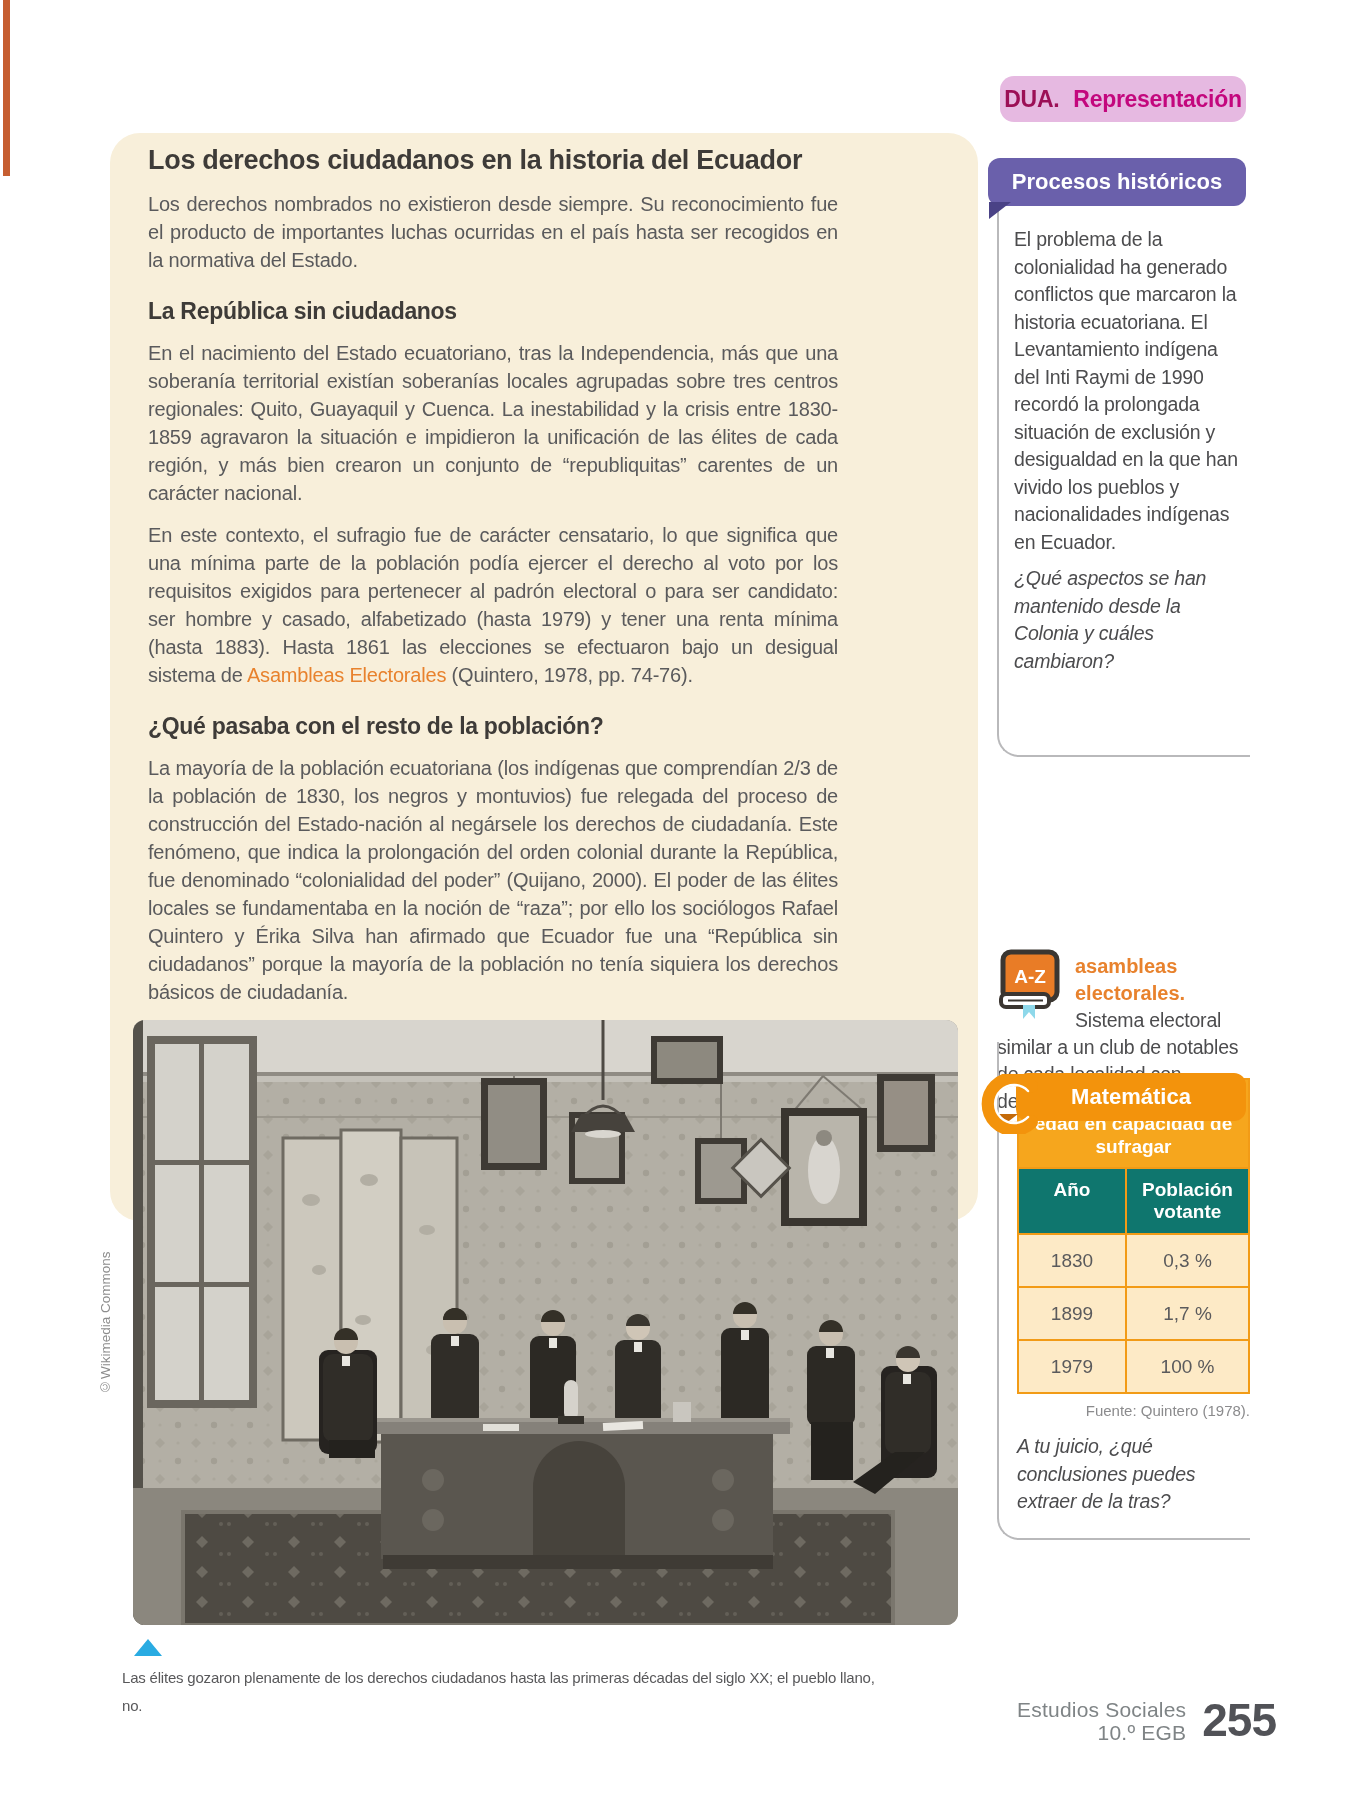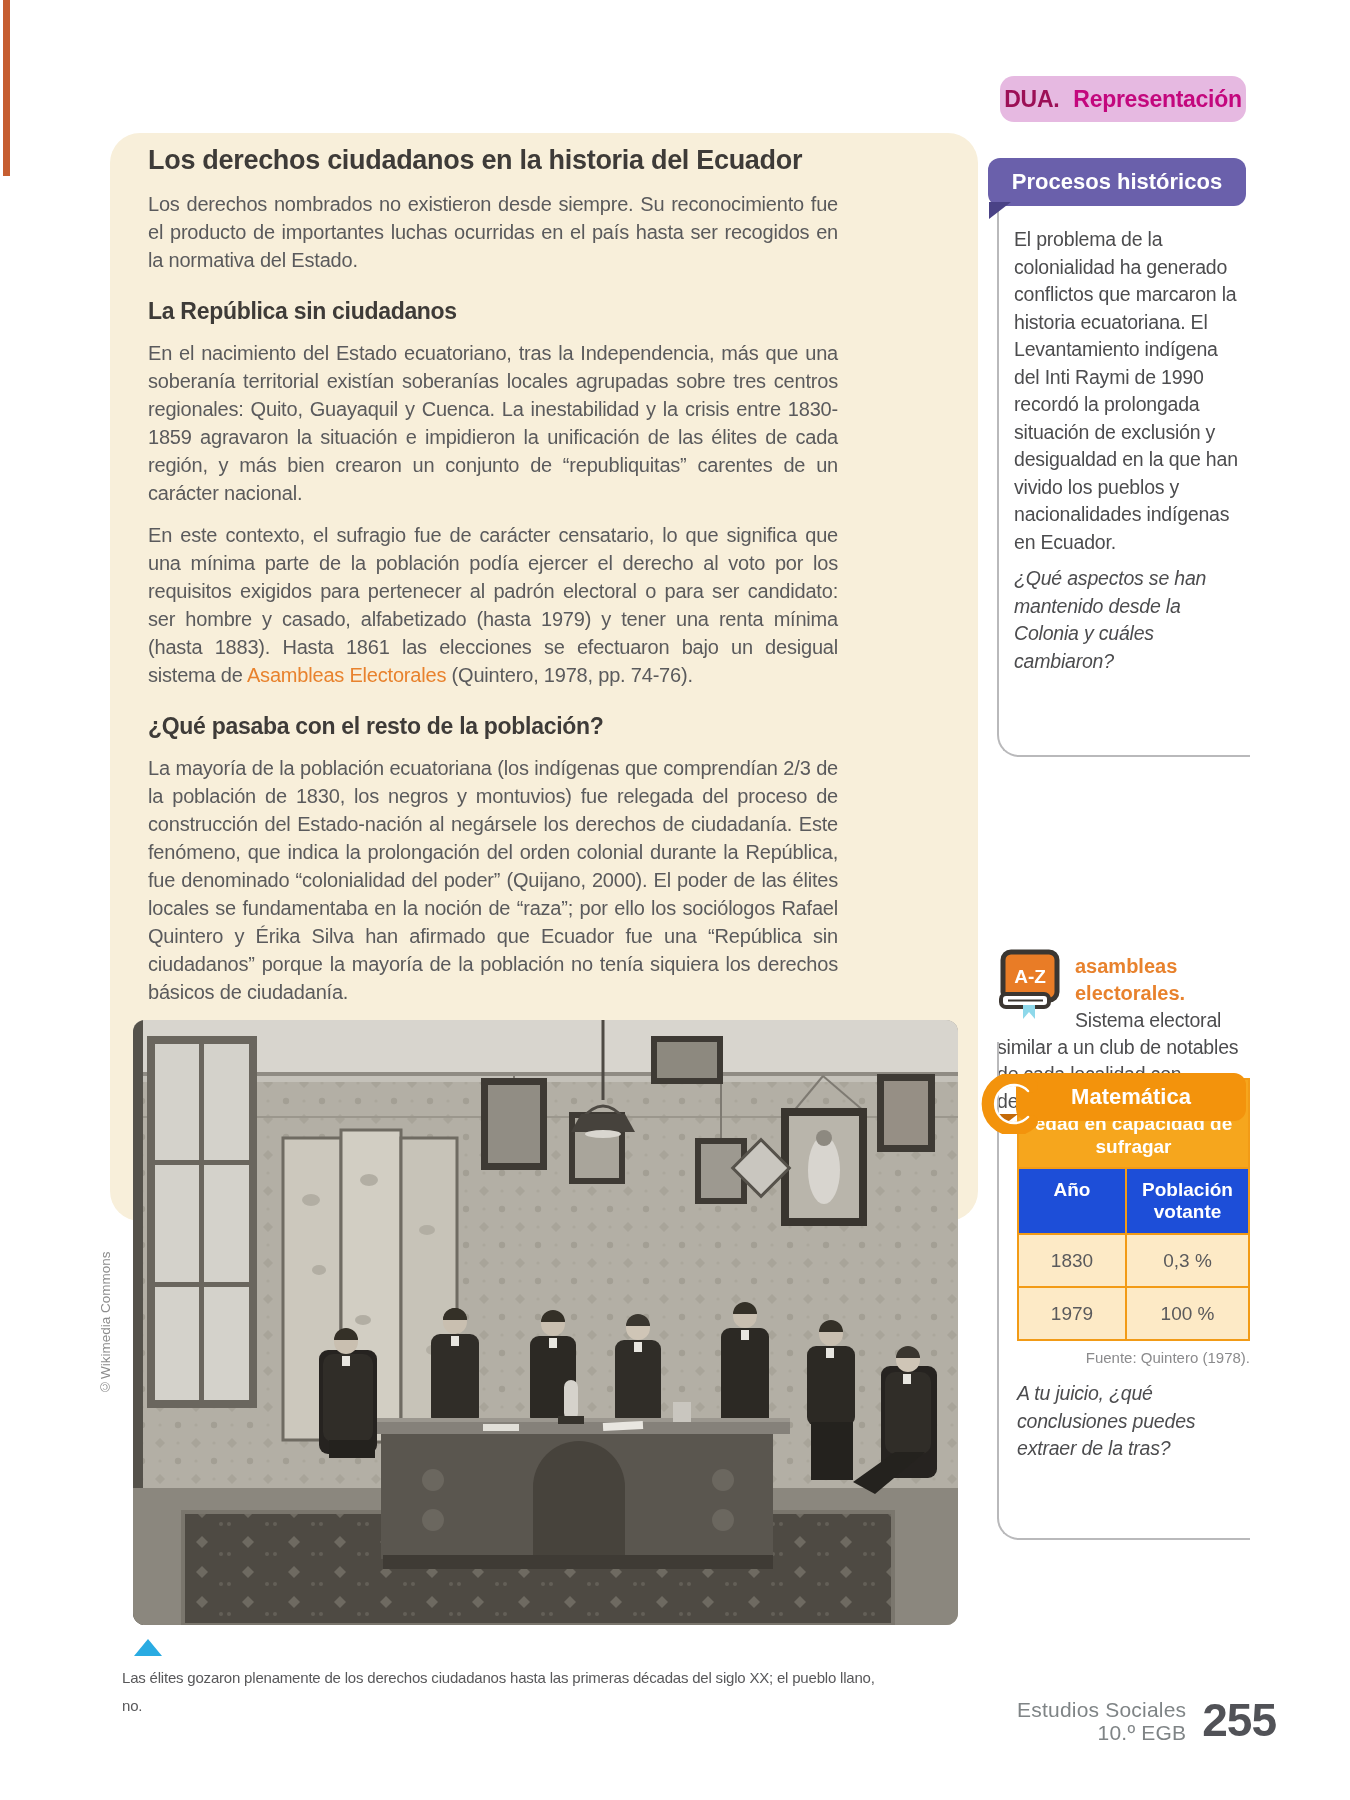--- a/index.html
+++ b/index.html
@@ -60,21 +60,21 @@
 
   
   .mate-badge { left:1016px; top:1073px; width:230px; background:#f3930c; }
   .mate-badge .badge-tail { background:#c46a08; left:-20px; bottom:-10px; }
   .mate-logo { position:absolute; left:981px; top:1074px; width:62px; height:60px; z-index:4; }
   .mate-box { left:997px; top:1042px; width:253px; height:498px; padding:36px 0 0 18px; }
   .mtable { width:233px; border:2px solid #f29b16; font-size:19px; }
   .mt-head { background:#f6a61d; color:#ffffff; font-weight:bold; text-align:center;
     padding:9px 6px; line-height:23px; }
   .mt-cols { display:grid; grid-template-columns:106px 1fr; }
-  .mt-cols > div { background:#1d4ed8; color:#ffffff; font-weight:bold; text-align:center;
+  .mt-cols > div { background:#0f766e; color:#ffffff; font-weight:bold; text-align:center;
     padding:10px 4px; line-height:22px; border-top:2px solid #f29b16; }
   .mt-cols > div + div, .mt-row > div + div { border-left:2px solid #f29b16; }
   .mt-row { display:grid; grid-template-columns:106px 1fr; }
   .mt-row > div { background:#fdeac6; color:#5a5a5c; text-align:center; height:53px;
     display:flex; align-items:center; justify-content:center; border-top:2px solid #f29b16; }
   .mt-source { width:233px; text-align:right; font-size:15px; color:#8b8b8d; margin-top:8px; }
   .mate-question { margin-top:14px; width:190px; font-style:italic; }
 
   
   .footer { position:absolute; top:1698px; right:74px; display:flex; gap:16px; align-items:flex-start; }
@@ -295,20 +295,24 @@
     <div class="mt-head">Población mayor de edad en capacidad de sufragar</div>
     <div class="mt-cols">
       <div>Año</div>
       <div>Población votante</div>
     </div>
     <div class="mt-row">
       <div>1830</div>
       <div>0,3 %</div>
     </div>
     <div class="mt-row">
+      <div>1899</div>
+      <div>1,7 %</div>
+    </div>
+    <div class="mt-row">
       <div>1979</div>
       <div>100 %</div>
     </div>
   </div>
   <div class="mt-source">Fuente: Quintero (1978).</div>
   <p class="side-text mate-question">A tu juicio, ¿qué conclusiones puedes extraer de la tras?</p>
 </div>
 
 <div class="footer">
   <div class="footer-meta">

